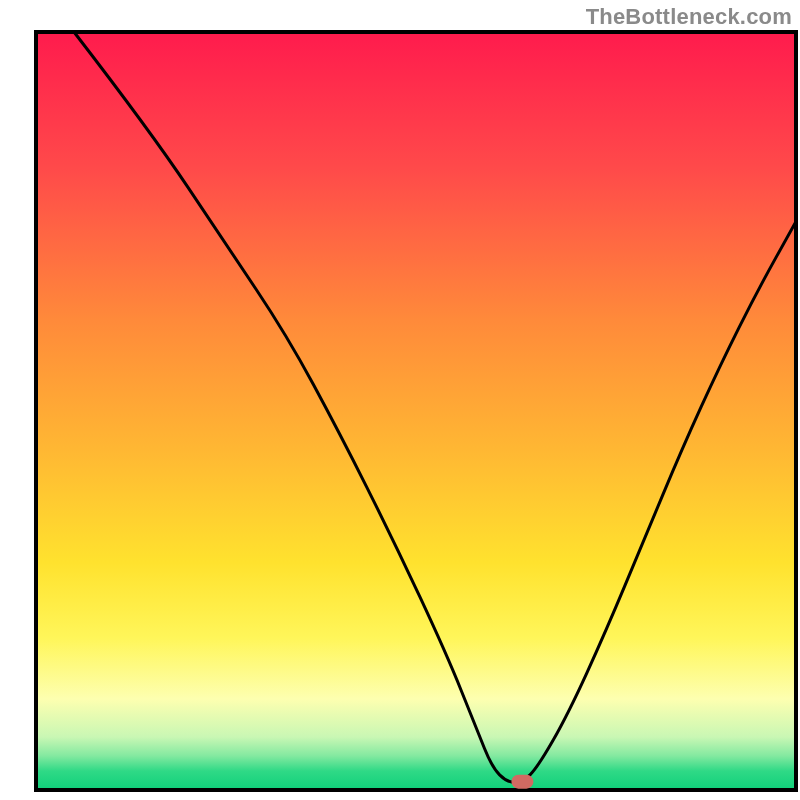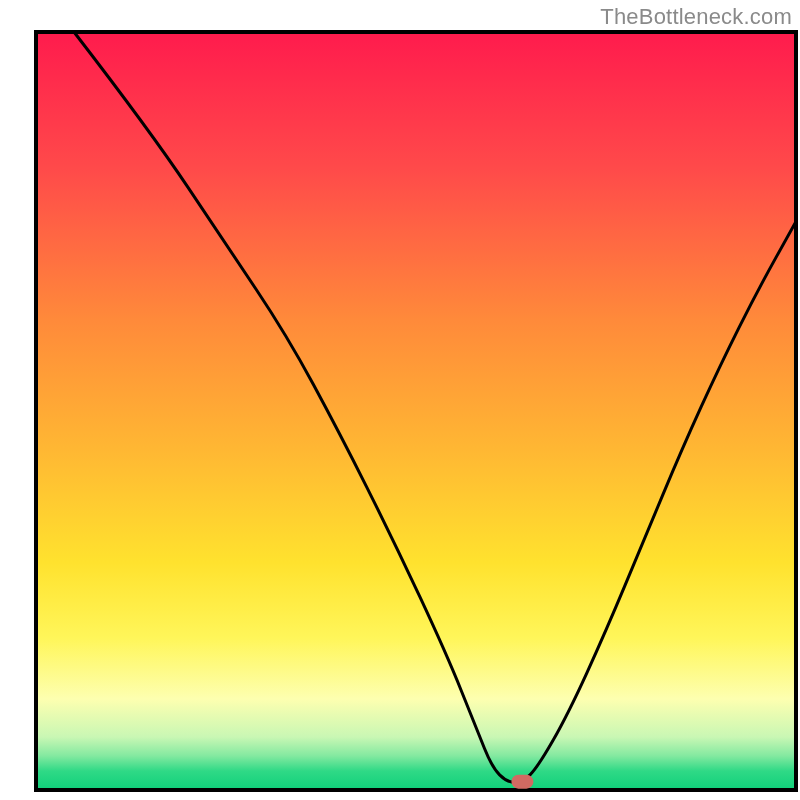--- a/index.html
+++ b/index.html
@@ -13,21 +13,21 @@
   .wrap {
     position: relative;
     width: 800px;
     height: 800px;
   }
   .attribution {
     position: absolute;
     top: 4px;
     right: 8px;
     font-size: 22px;
-    font-weight: 400;
+    font-weight: 700;
     color: #8a8a8a;
     letter-spacing: 0.2px;
     font-family: Verdana, Arial, sans-serif;
   }
   svg {
     position: absolute;
     top: 0;
     left: 0;
   }
 </style>

